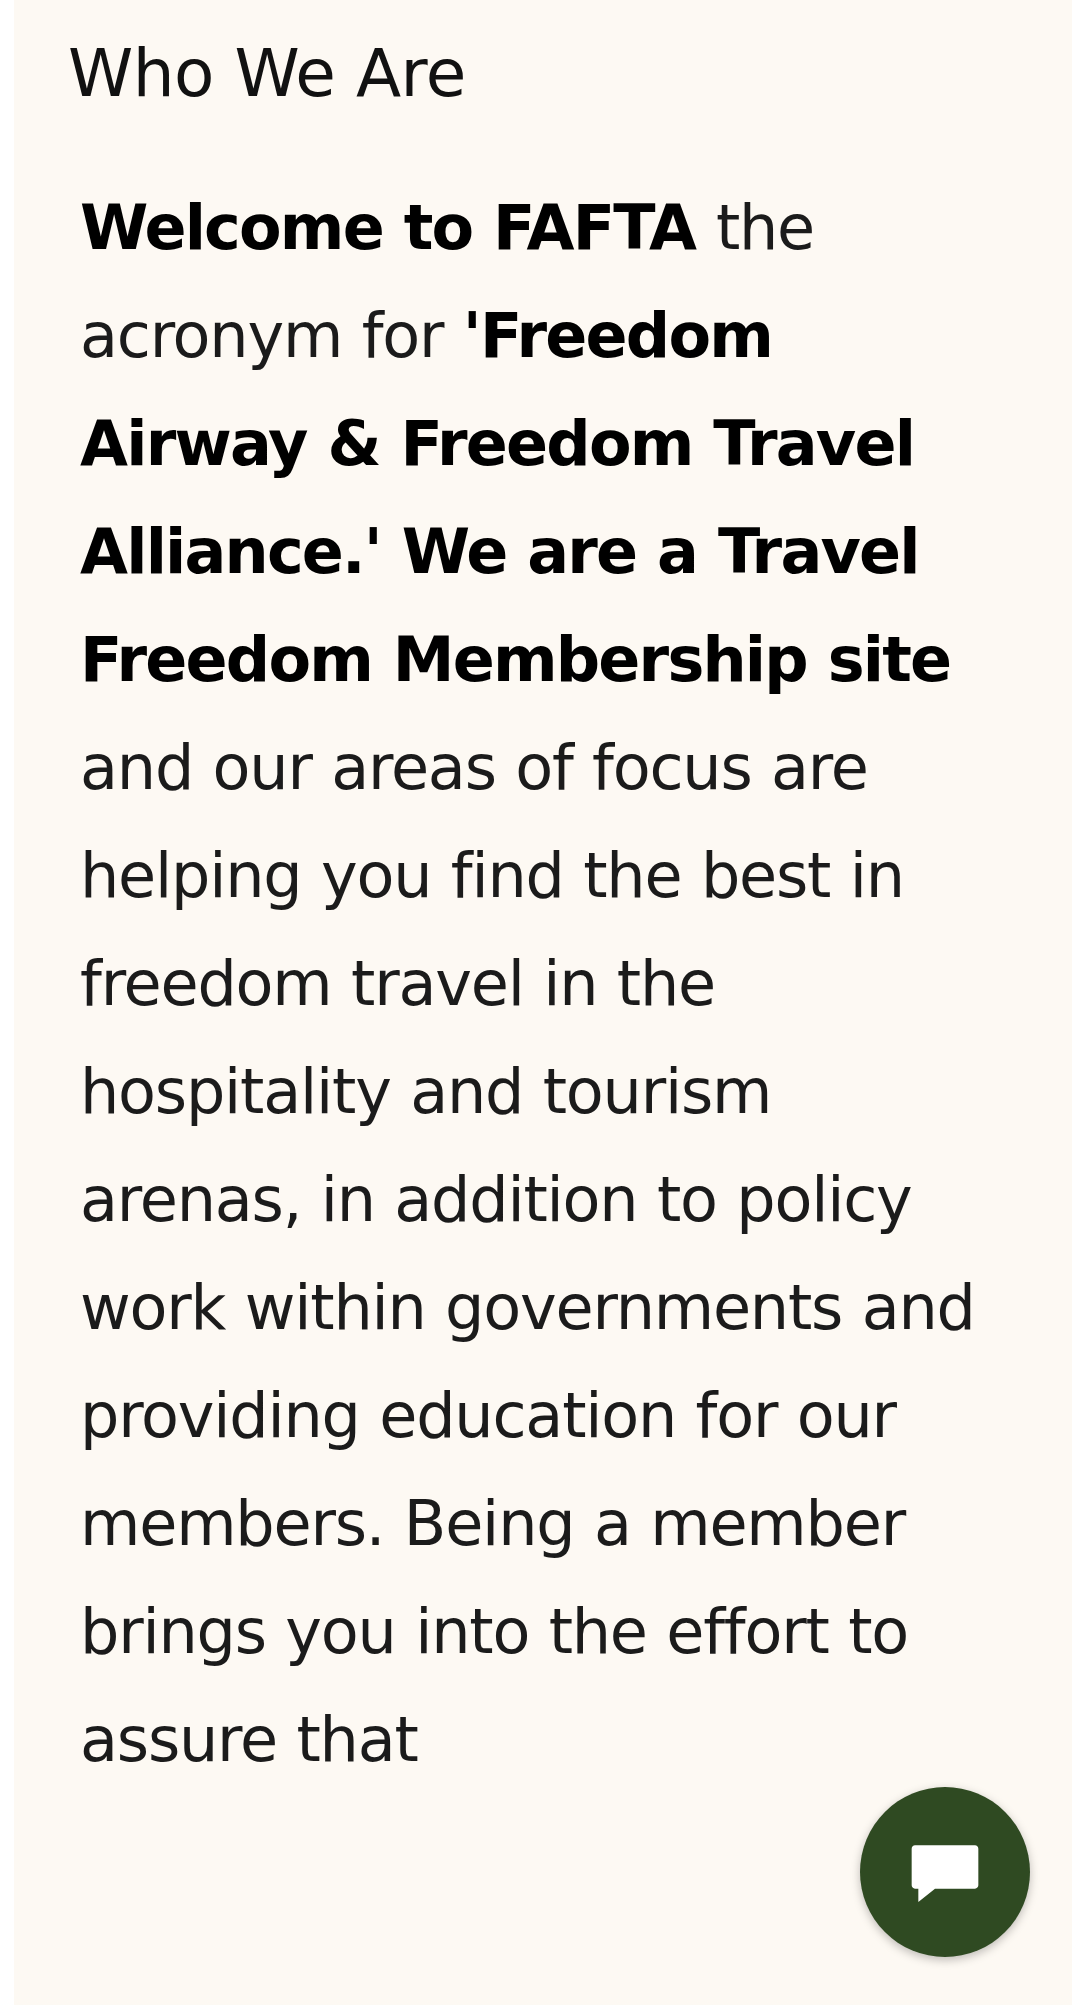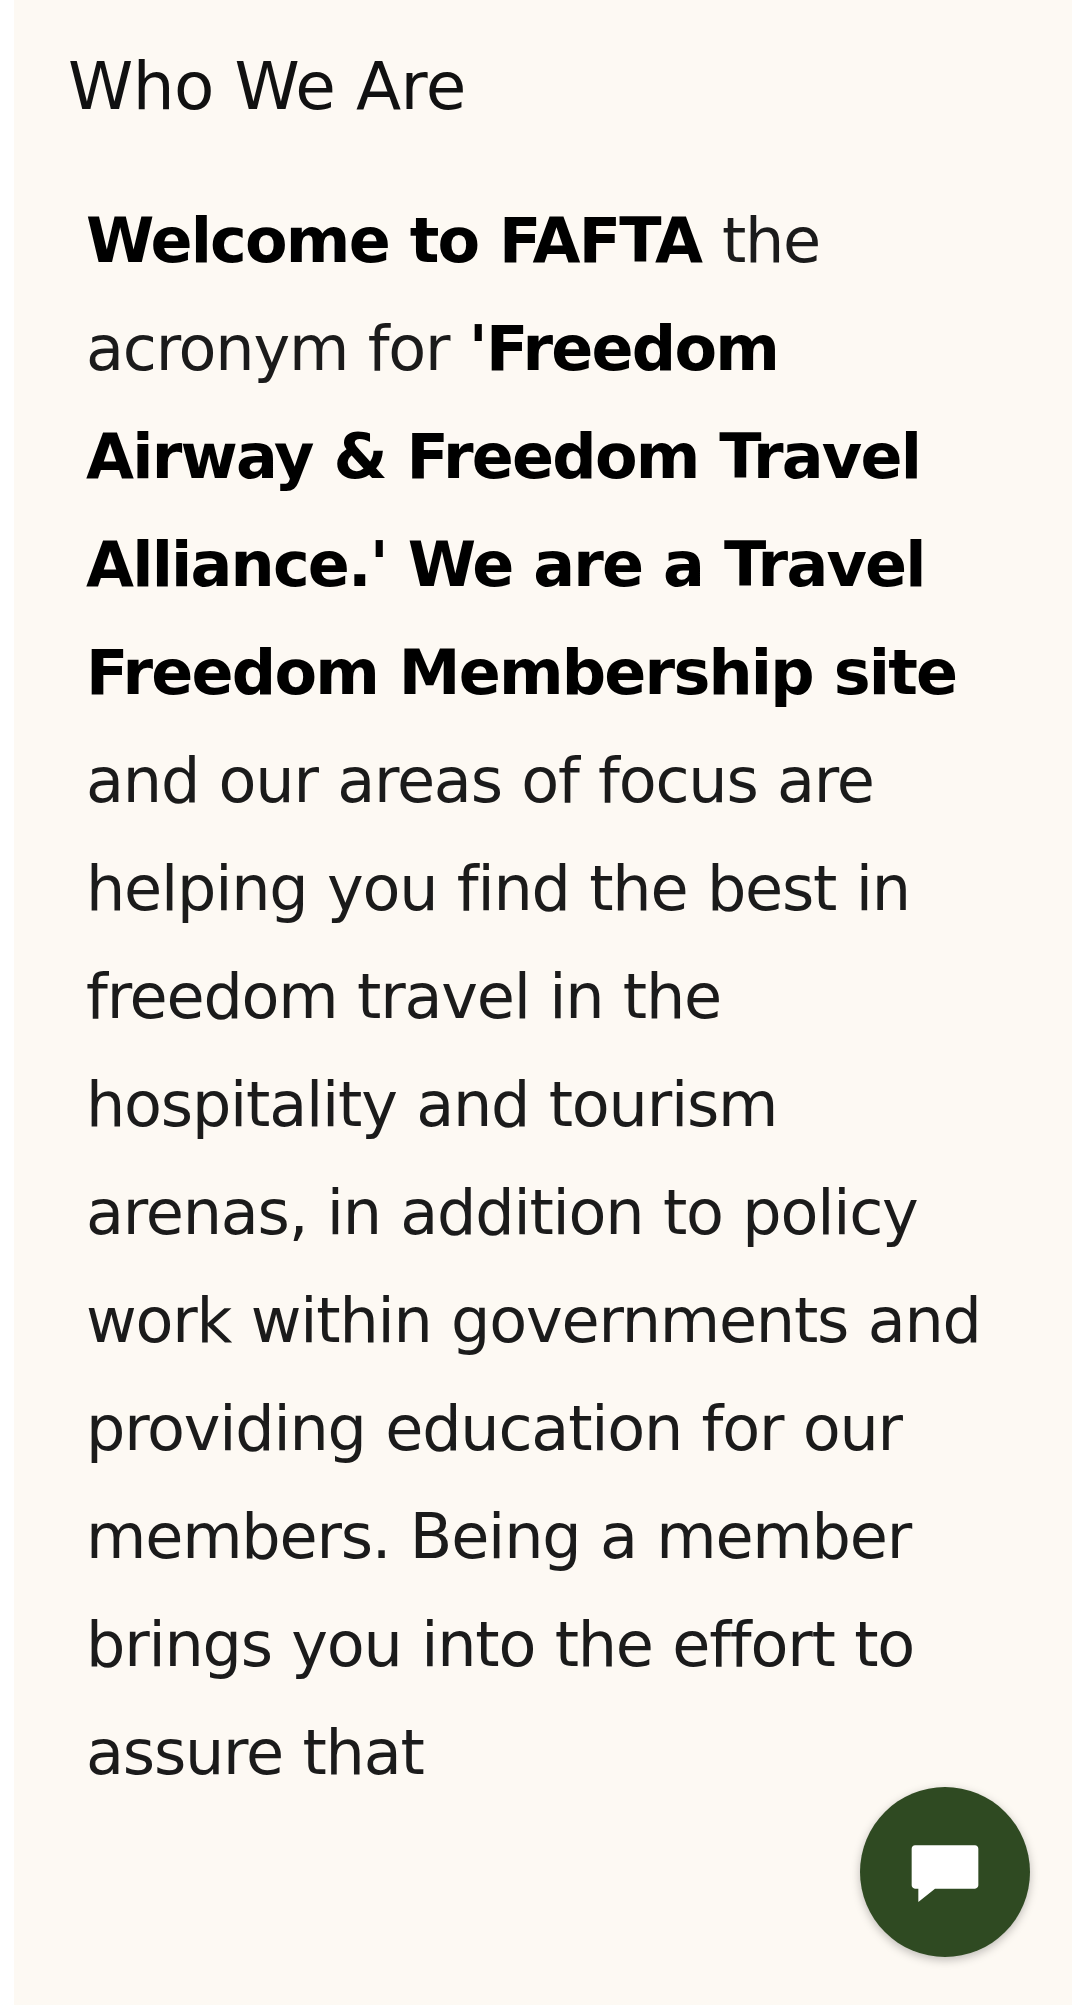--- a/index.html
+++ b/index.html
@@ -24,31 +24,31 @@
     box-sizing: border-box;
     padding: 30px 60px 0 68px;
   }
   .heading {
     font-family: "DejaVu Sans", sans-serif;
     font-weight: 400;
     font-size: 66px;
     line-height: 1.25;
     color: #111111;
     letter-spacing: -0.5px;
-    margin: 16px 0 58px 0;
+    margin: 3px 0 58px 0;
     white-space: nowrap;
   }
   .body-copy {
     font-family: "DejaVu Sans", sans-serif;
     font-weight: 400;
     font-size: 62px;
     line-height: 108px;
     color: #1b1b1b;
     letter-spacing: -1.2px;
-    margin: 18px;
+    margin: 12px;
     word-spacing: 1px;
   }
   .body-copy b {
     font-weight: 700;
     color: #000000;
     letter-spacing: -1.8px;
   }
   .chat-button {
     position: absolute;
     right: 50px;

